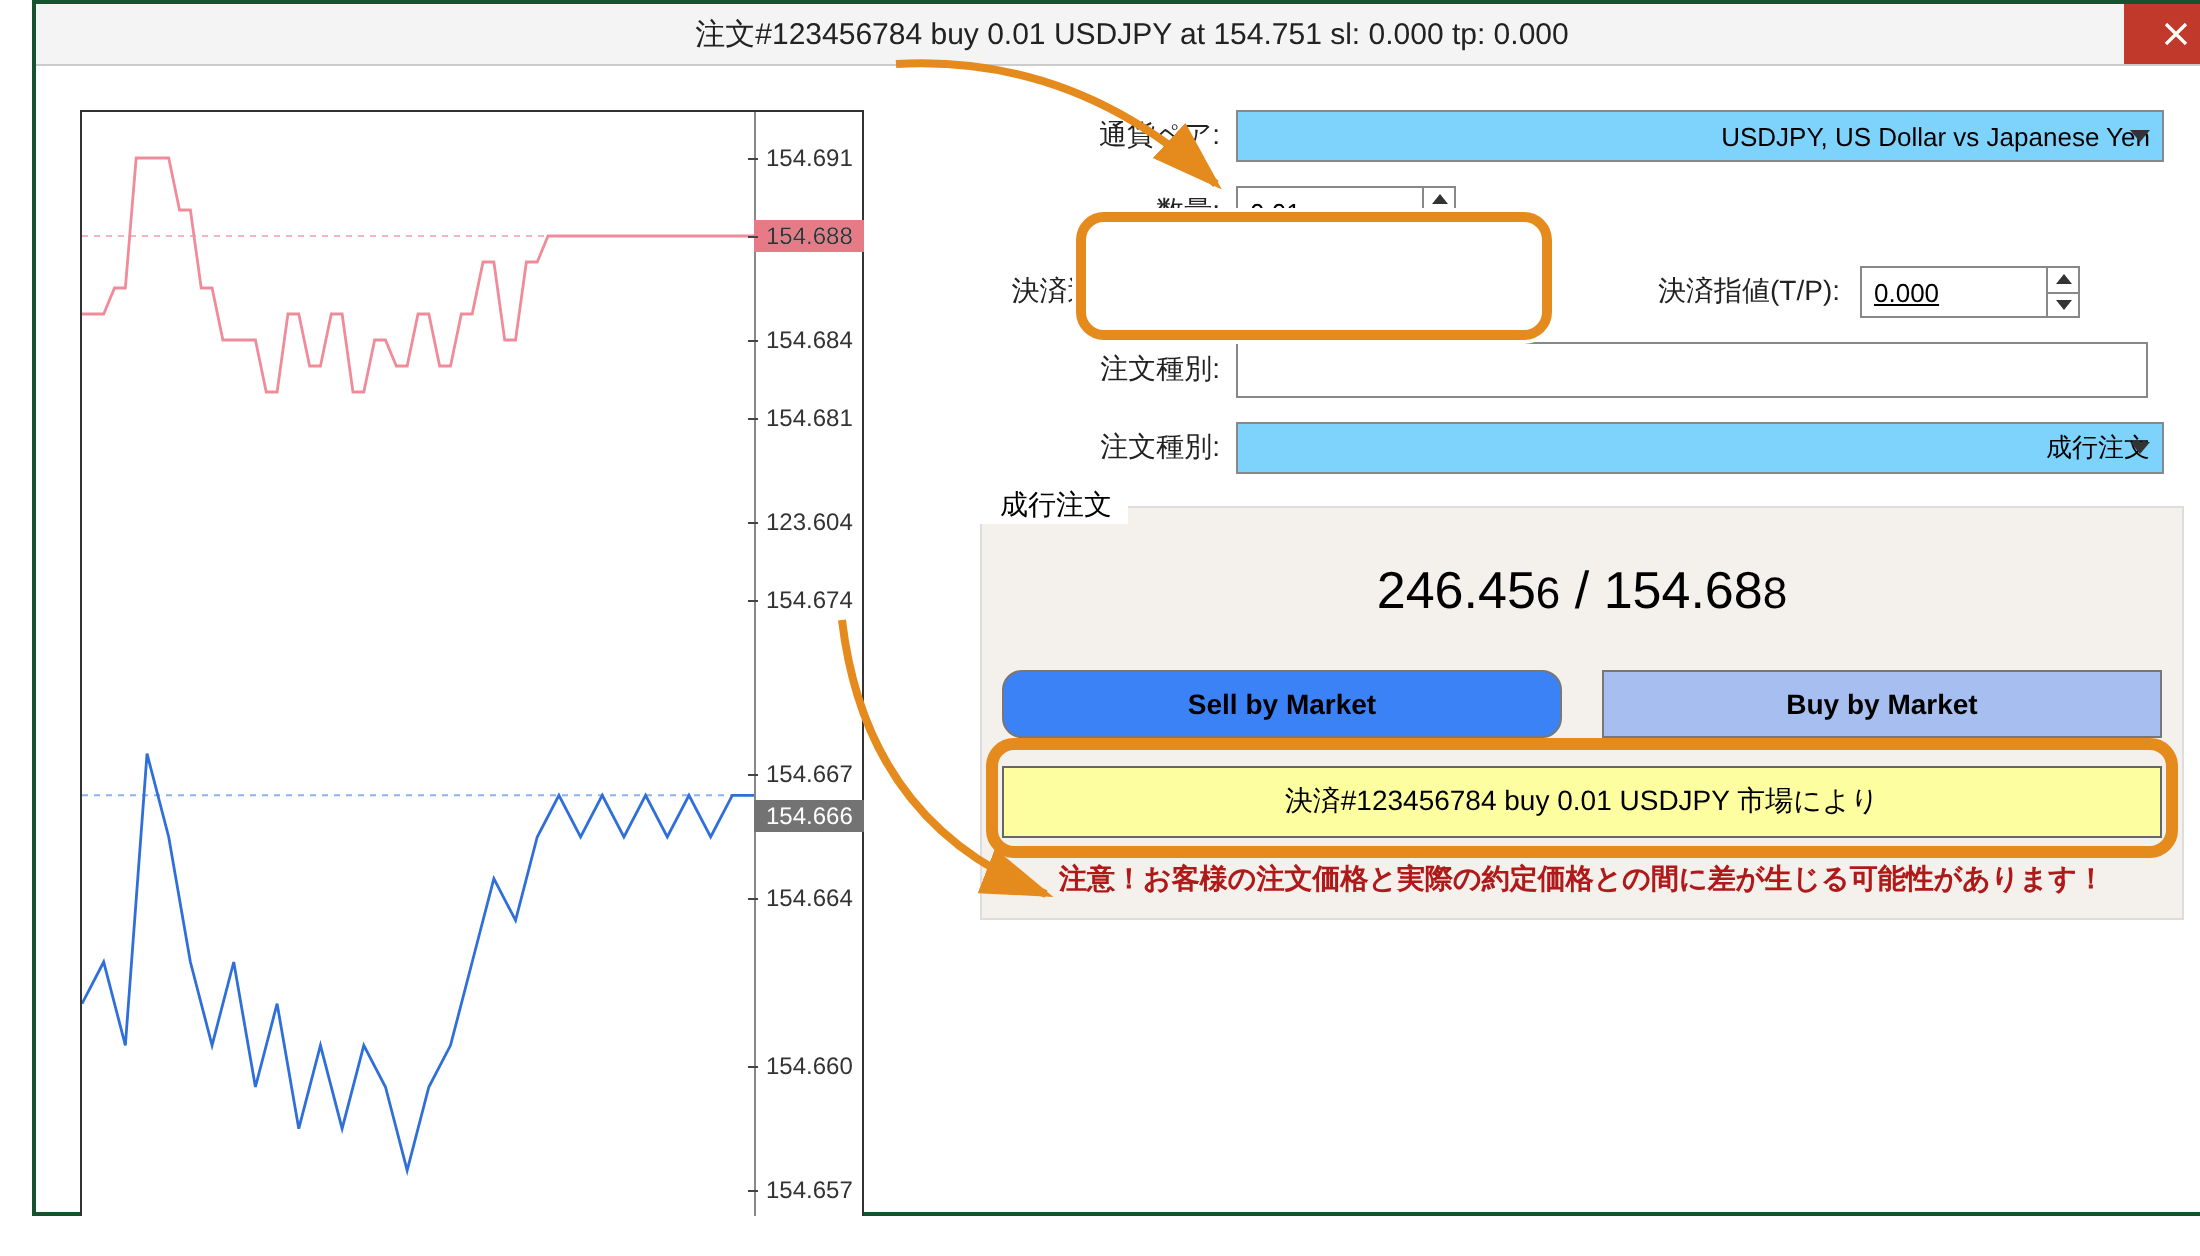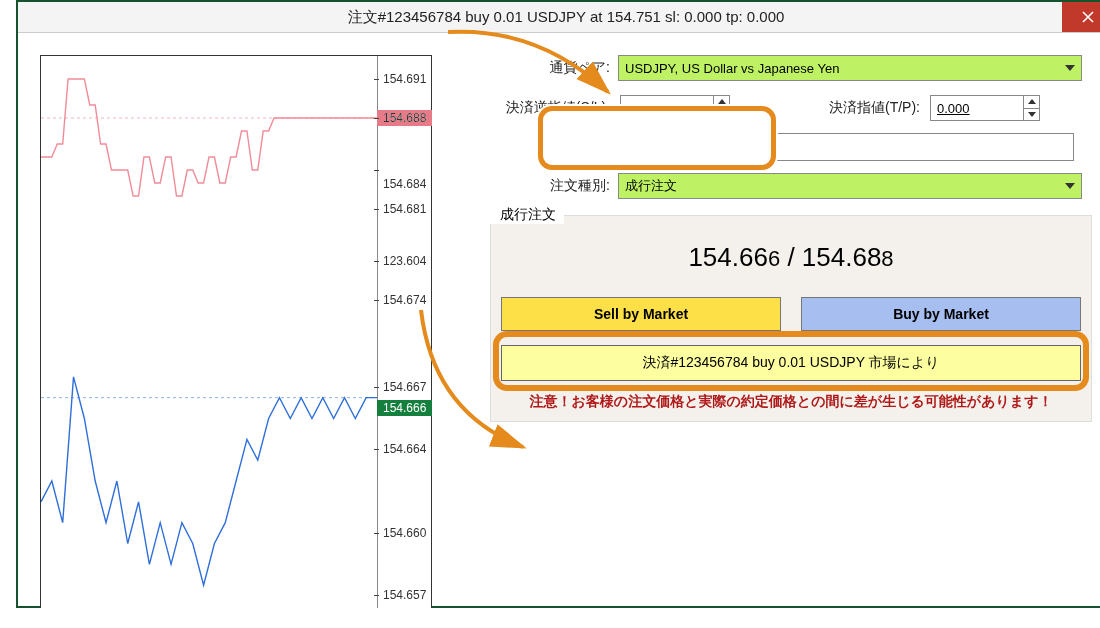--- a/index.html
+++ b/index.html
@@ -12,21 +12,21 @@
   .right { flex: 1; padding-left: 60px; position: relative; }
   .chart-box { width: 390px; height: 566px; border: 1.5px solid #333; position: relative; background: #fff; }
   .chart-box .vline { position: absolute; top: 0; bottom: 0; left: 336px; border-left: 1px solid #888; }
   .ylab { position: absolute; left: 342px; font-size: 12px; color: #333; transform: translateY(-50%); }
   .ytag { position: absolute; left: 336px; font-size: 12px; color: #fff; padding: 1px 6px; transform: translateY(-50%); }
   .tick { position: absolute; left: 333px; width: 5px; border-top: 1px solid #444; }
   svg.plot { position: absolute; left: 0; top: 0; }
 
   .row { display: flex; align-items: center; margin-bottom: 12px; }
   .lab { width: 120px; text-align: right; padding-right: 8px; color: #222; font-size: 14px; }
-  .select { flex: 1; height: 24px; border: 1px solid #888; background: #bef264; display: flex; align-items: center; padding: 0 6px; position: relative; cursor: pointer; }
+  .select { flex: 1; height: 24px; border: 1px solid #888; background: #7dd3fc; display: flex; align-items: center; padding: 0 6px; position: relative; cursor: pointer; justify-content: flex-end; }
   .select::after { content: ""; position: absolute; right: 6px; top: 50%; transform: translateY(-50%); border-left: 5px solid transparent; border-right: 5px solid transparent; border-top: 6px solid #333; }
   .select.wide { width: 450px; flex: none; }
   .spinbox { width: 108px; height: 24px; border: 1px solid #888; display: flex; align-items: center; background: #fff; }
   .spinbox input { border: none; width: 80px; padding: 0 6px; font-size: 13px; outline: none; background: transparent; text-decoration: underline; }
   .spinbox .spin { width: 24px; height: 24px; border-left: 1px solid #888; display: flex; flex-direction: column; }
   .spinbox .spin div { flex: 1; display: flex; align-items: center; justify-content: center; cursor: pointer; }
   .spinbox .spin div:first-child { border-bottom: 1px solid #888; }
   .spinbox .spin svg { width: 8px; height: 5px; }
   .row2 { display: flex; align-items: center; margin-bottom: 12px; gap: 10px; }
   .row2 .lab2 { text-align: right; color: #222; font-size: 14px; }
@@ -34,21 +34,21 @@
 
   .highlight-ring { position: absolute; border: 5px solid #e58b1d; border-radius: 14px; background: #fff; box-shadow: 0 0 0 2px #fff; pointer-events: none; z-index: 5; }
   .ring1 { left: 520px; top: 104px; width: 228px; height: 54px; }
 
   .market-panel { margin-top: 16px; padding: 16px 10px 10px 10px; background: #f4f1ec; border: 1px solid #ddd; position: relative; }
   .market-title { position: absolute; top: -10px; left: -5px; background: #fff; padding: 0 8px 0 14px; font-size: 14px; }
   .price-line { text-align: center; font-size: 26px; margin: 10px 0 24px 0; font-weight: 400; }
   .price-line .small { font-size: 22px; }
   .btn-row { display: flex; gap: 20px; margin-bottom: 14px; }
   .btn { flex: 1; height: 32px; border: 1px solid #777; display: flex; align-items: center; justify-content: center; font-weight: 600; font-size: 14px; cursor: pointer; }
-  .btn.sell { background: #fde047; }
+  .btn.sell { background: #3b82f6; border-radius: 10px; }
   .btn.buy  { background: #a6bff0; }
   .btn.close-order { background: #fdfea0; border: 1px solid #666; font-weight: 400; height: 34px; }
   .ring2 { position: absolute; border: 6px solid #e58b1d; border-radius: 14px; pointer-events: none; left: 2px; right: 2px; top: 115px; height: 48px; }
   .warn { text-align: center; margin-top: 12px; color: #b01919; font-size: 14px; font-weight: 600; }
 
   svg.arrow { position: absolute; z-index: 6; pointer-events: none; }
 </style>
 </head>
 <body>
 
@@ -86,26 +86,26 @@
         <svg class="plot" id="plot-top" width="336" height="270">
             <line x1="0" x2="336" y1="62.000000000221675" y2="62.000000000221675" stroke="#f3b6be" stroke-dasharray="3 3"></line>
             <path d="M0 101.00000000001847 L0 101.00000000001847 L5.419354838709677 101.00000000001847 L10.838709677419354 101.00000000001847 L16.258064516129032 87.99999999996307 L21.677419354838708 87.99999999996307 L27.096774193548388 23.000000000055433 L32.516129032258064 23.000000000055433 L37.93548387096774 23.000000000055433 L43.354838709677416 23.000000000055433 L48.77419354838709 49.000000000166274 L54.19354838709677 49.000000000166274 L59.61290322580645 87.99999999996307 L65.03225806451613 87.99999999996307 L70.4516129032258 114.0000000000739 L75.87096774193547 114.0000000000739 L81.29032258064515 114.0000000000739 L86.70967741935483 114.0000000000739 L92.12903225806451 140.00000000018474 L97.54838709677419 140.00000000018474 L102.96774193548386 101.00000000001847 L108.38709677419354 101.00000000001847 L113.80645161290322 127.0000000001293 L119.2258064516129 127.0000000001293 L124.64516129032258 101.00000000001847 L130.06451612903226 101.00000000001847 L135.48387096774195 140.00000000018474 L140.90322580645162 140.00000000018474 L146.32258064516128 114.0000000000739 L151.74193548387095 114.0000000000739 L157.16129032258064 127.0000000001293 L162.5806451612903 127.0000000001293 L168 101.00000000001847 L173.41935483870967 101.00000000001847 L178.83870967741936 127.0000000001293 L184.25806451612902 127.0000000001293 L189.67741935483872 101.00000000001847 L195.09677419354838 101.00000000001847 L200.51612903225805 74.99999999990763 L205.93548387096772 74.99999999990763 L211.3548387096774 114.0000000000739 L216.77419354838707 114.0000000000739 L222.19354838709677 74.99999999990763 L227.61290322580643 74.99999999990763 L233.03225806451613 62.000000000221675 L238.4516129032258 62.000000000221675 L243.8709677419355 62.000000000221675 L249.29032258064515 62.000000000221675 L254.70967741935485 62.000000000221675 L260.1290322580645 62.000000000221675 L265.54838709677415 62.000000000221675 L270.96774193548384 62.000000000221675 L276.38709677419354 62.000000000221675 L281.80645161290323 62.000000000221675 L287.22580645161287 62.000000000221675 L292.64516129032256 62.000000000221675 L298.0645161290322 62.000000000221675 L303.4838709677419 62.000000000221675 L308.9032258064516 62.000000000221675 L314.3225806451613 62.000000000221675 L319.7419354838709 62.000000000221675 L325.1612903225806 62.000000000221675 L330.5806451612903 62.000000000221675 L336 62.000000000221675" stroke="#f08c99" fill="none" stroke-width="1.4"></path>
           </svg>
         <svg class="plot" id="plot-bot" width="336" height="270" style="top:290px">
             <line x1="0" x2="336" y1="51.666666666864025" y2="51.666666666864025" stroke="#8cb2ea" stroke-dasharray="3 3"></line>
             <path d="M0 155.83333333343202 L10.838709677419354 135 L21.677419354838708 176.66666666686402 L32.516129032258064 30.833333333432012 L43.354838709677416 72.50000000029607 L54.19354838709677 135 L65.03225806451613 176.66666666686402 L75.87096774193547 135 L86.70967741935483 197.50000000029607 L97.54838709677419 155.83333333343202 L108.38709677419354 218.3333333337281 L119.2258064516129 176.66666666686402 L130.06451612903226 218.3333333337281 L140.90322580645162 176.66666666686402 L151.74193548387095 197.50000000029607 L162.5806451612903 239.16666666656798 L173.41935483870967 197.50000000029607 L184.25806451612902 176.66666666686402 L195.09677419354838 135 L205.93548387096772 93.33333333372808 L216.77419354838707 114.16666666656799 L227.61290322580643 72.50000000029607 L238.4516129032258 51.666666666864025 L249.29032258064515 72.50000000029607 L260.1290322580645 51.666666666864025 L270.96774193548384 72.50000000029607 L281.80645161290323 51.666666666864025 L292.64516129032256 72.50000000029607 L303.4838709677419 51.666666666864025 L314.3225806451613 72.50000000029607 L325.1612903225806 51.666666666864025 L336 51.666666666864025" stroke="#2f6fd9" fill="none" stroke-width="1.4"></path>
           </svg>
 
         <div class="ytag" id="ask-tag" style="background: rgb(231, 122, 135); top: 62px;">154.688</div>
-        <div class="ytag" id="bid-tag" style="background: #15803d; top: 351.667px;">154.666</div>
+        <div class="ytag" id="bid-tag" style="background: #737373; top: 351.667px;">154.666</div>
       <div class="ylab" style="top: 23px;">154.691</div>
           <div class="tick" style="top: 23px;"></div>
           <div class="ylab" style="top: 62px;">154.688</div>
           <div class="tick" style="top: 62px;"></div>
-          <div class="ylab" style="top: 128px;">154.684</div>
+          <div class="ylab" style="top: 114px;">154.684</div>
           <div class="tick" style="top: 114px;"></div>
           <div class="ylab" style="top: 153px;">154.681</div>
           <div class="tick" style="top: 153px;"></div>
           <div class="ylab" style="top: 205px;">123.604</div>
           <div class="tick" style="top: 205px;"></div>
           <div class="ylab" style="top: 244px;">154.674</div>
           <div class="tick" style="top: 244px;"></div>
           <div class="ylab" style="top: 330.833px;">154.667</div>
           <div class="tick" style="top: 330.833px;"></div>
           <div class="ylab" style="top: 393.333px;">154.664</div>
@@ -118,20 +118,38 @@
     </div>
 
     <div class="right">
       <div class="row">
         <div class="lab">通貨ペア:</div>
         <div class="select wide">
           <span>USDJPY, US Dollar vs Japanese Yen</span>
         </div>
       </div>
 
+      <div class="row" style="margin-top:8px; position:relative;">
+        <div class="lab">数量:</div>
+        <div class="spinbox">
+          <input value="0.01" style="">
+          <div class="spin">
+            <div>
+                <svg>
+                  <path d="M0 5 L4 0 L8 5" fill="#333"></path>
+                </svg>
+              </div>
+            <div>
+                <svg>
+                  <path d="M0 0 L4 5 L8 0" fill="#333"></path>
+                </svg>
+              </div>
+          </div>
+        </div>
+      </div>
 
       <div class="row2" style="margin-top:14px;">
         <div class="lab2" style="width:120px;">決済逆指値(S/L):</div>
         <div class="spinbox">
           <input value="0.000" style="">
           <div class="spin">
             <div>
                 <svg>
                   <path d="M0 5 L4 0 L8 5" fill="#333"></path>
                 </svg>
@@ -169,21 +187,21 @@
       <div class="row">
         <div class="lab">注文種別:</div>
         <div class="select wide">
           <span>成行注文</span>
         </div>
       </div>
 
       <div class="market-panel">
         <span class="market-title">成行注文</span>
         <div class="price-line">
-          <span>154.66</span><span class="small">6</span>
+          <span>246.45</span><span class="small">6</span>
            / 
           <span>154.68</span><span class="small">8</span>
         </div>
         <div class="btn-row">
           <div class="btn sell">Sell by Market</div>
           <div class="btn buy">Buy by Market</div>
         </div>
         <div class="btn close-order">決済#123456784 buy 0.01 USDJPY 市場により</div>
         <div class="ring2"></div>
         <div class="warn">注意！お客様の注文価格と実際の約定価格との間に差が生じる可能性があります！</div>

